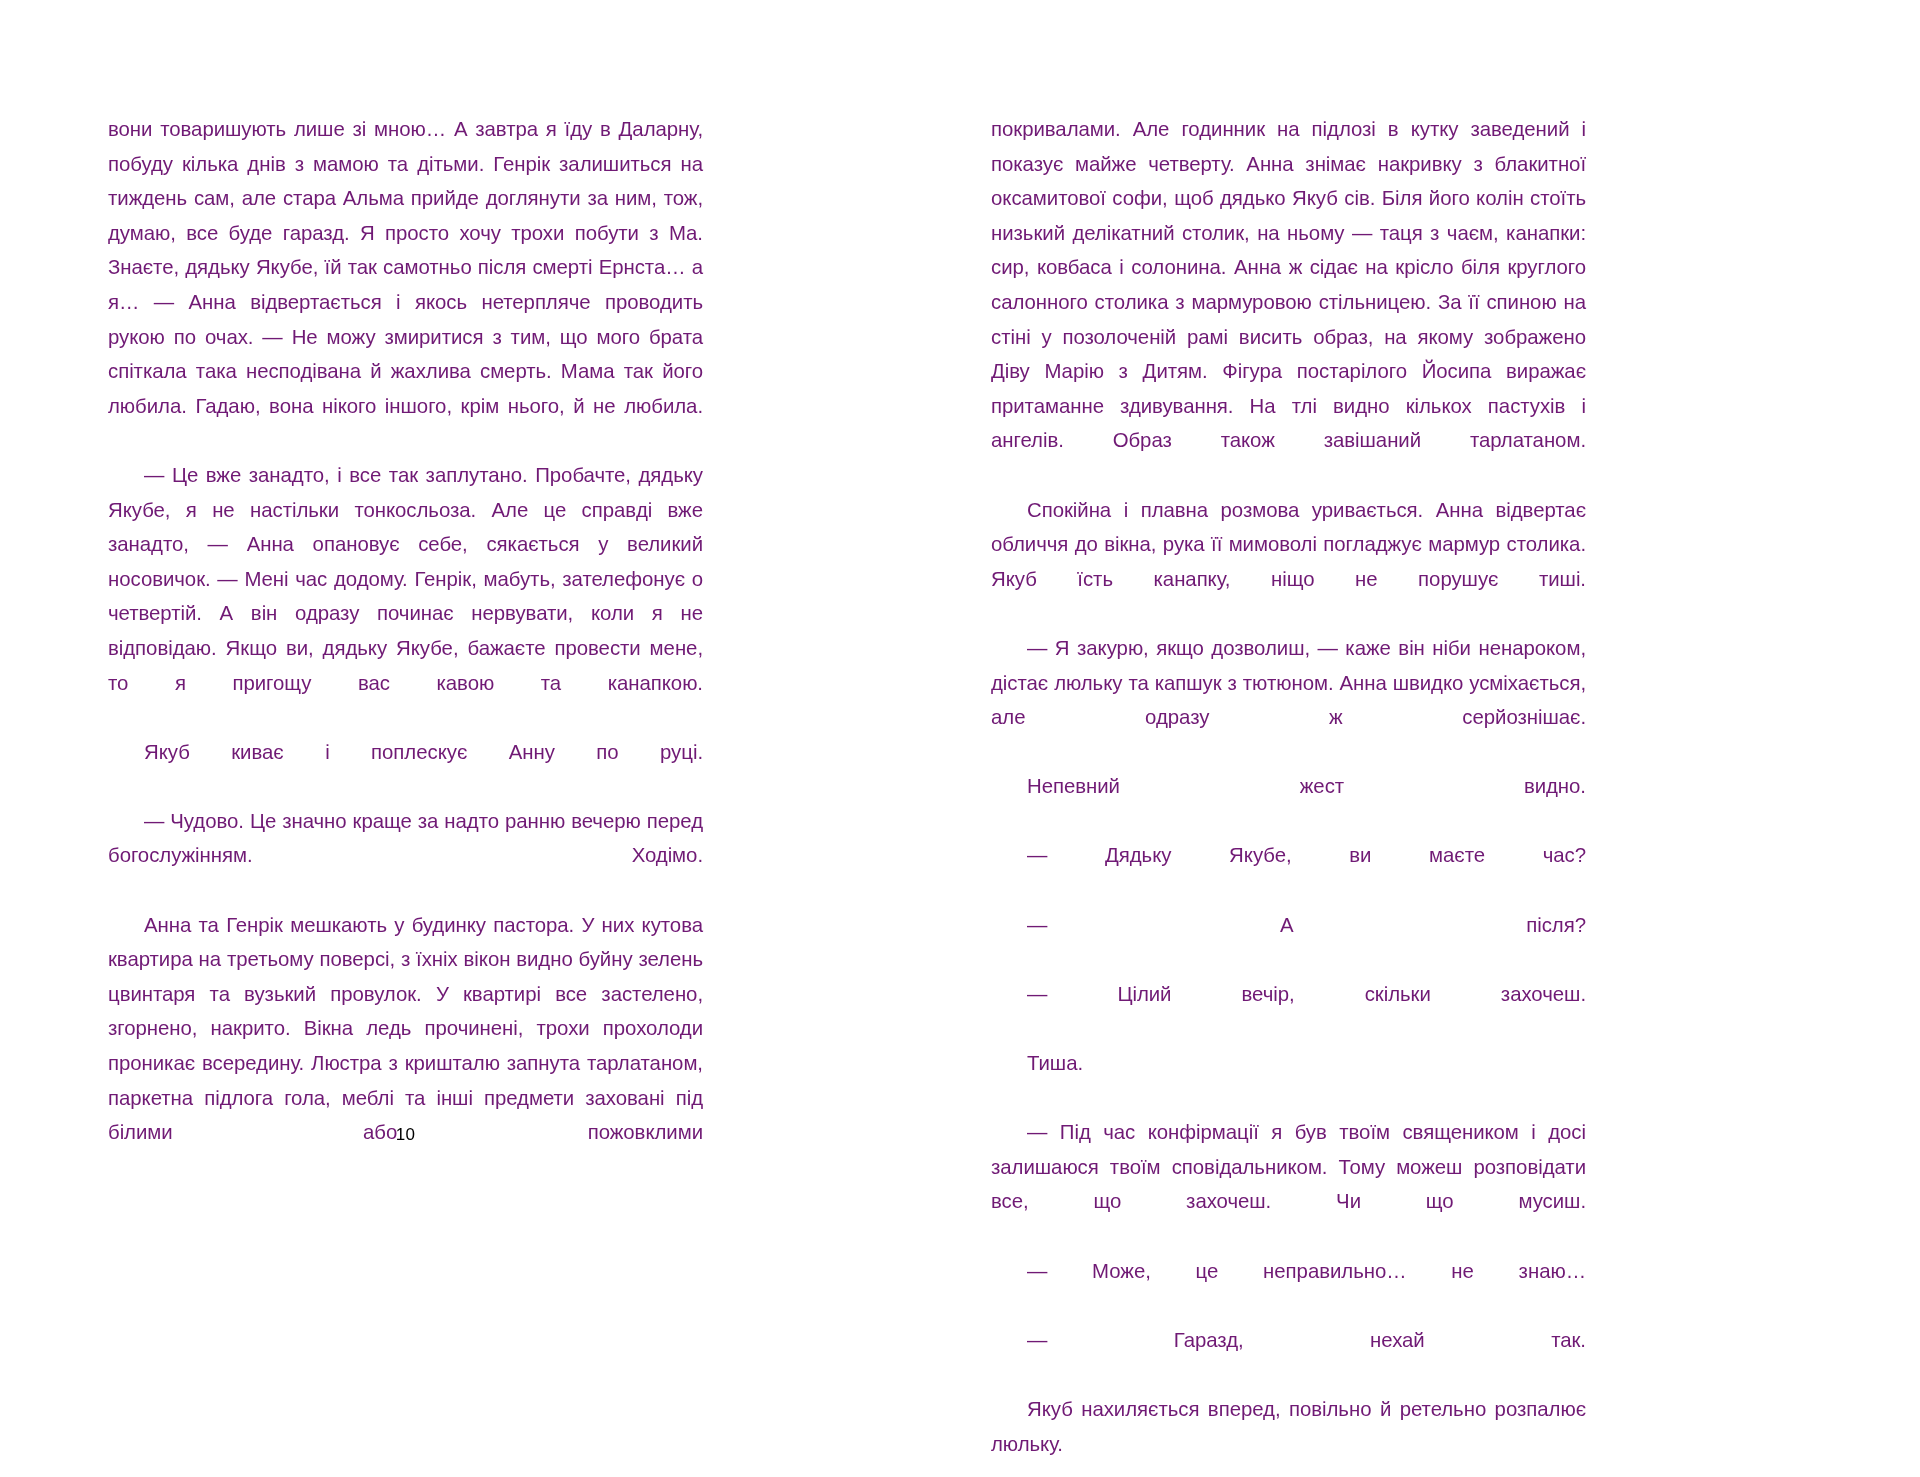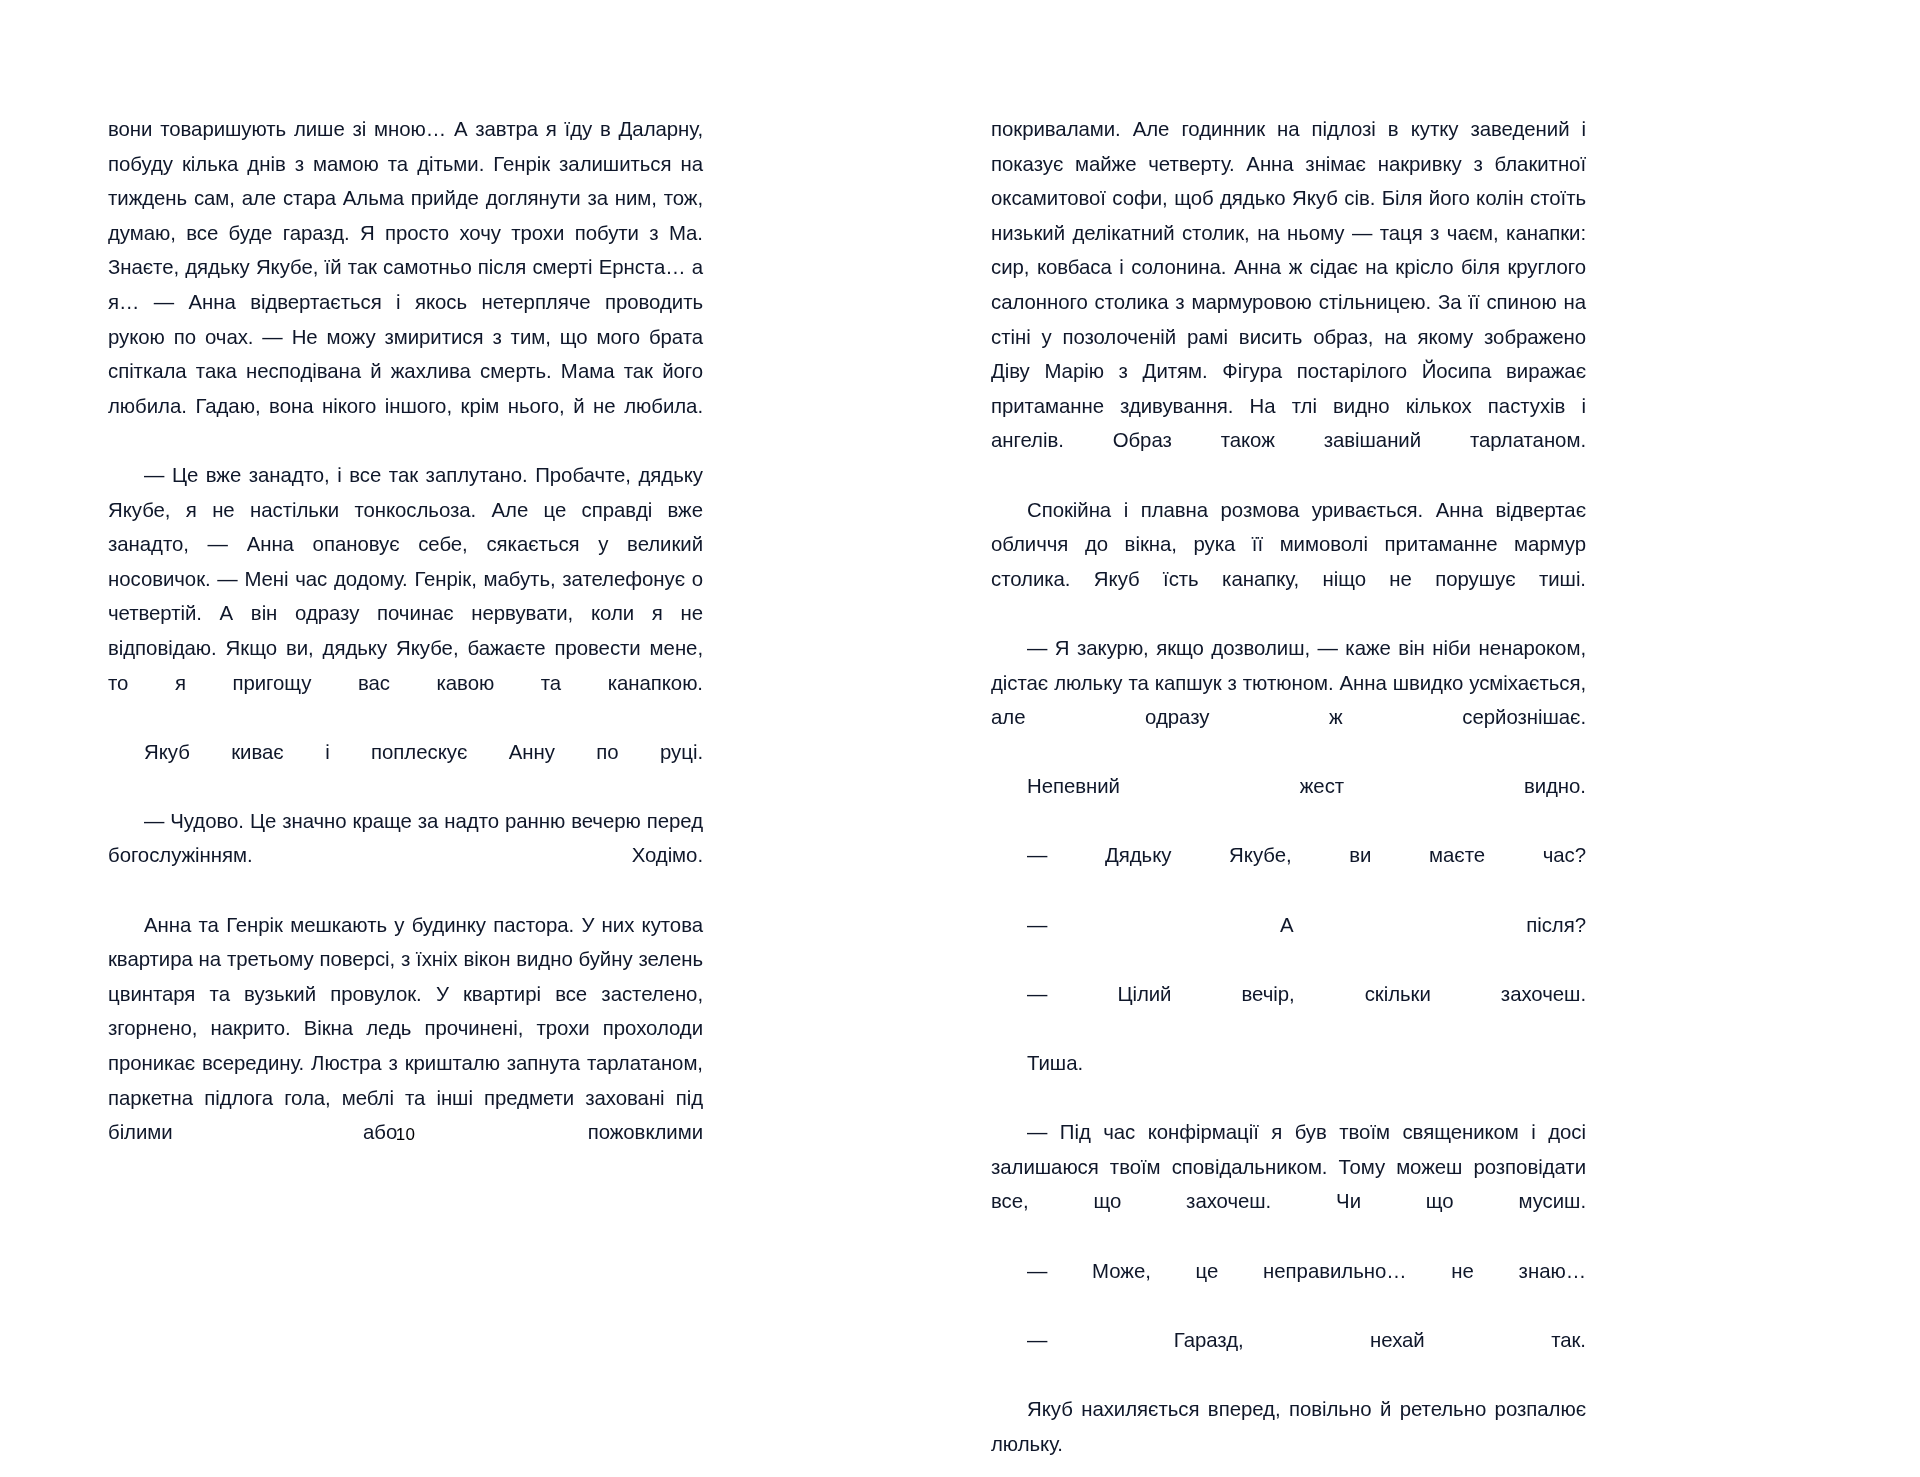--- a/index.html
+++ b/index.html
@@ -50,21 +50,21 @@
   }
 
   p.para {
     margin: 0;
     padding: 0;
     font-size: 20.4px;
     line-height: 34.6px;
     letter-spacing: -0.05px;
     word-spacing: 0.1px;
     text-align: justify;
-    color: #0f172a;
+    color: #701a75;
     hyphens: none;
   }
 
   p.para.indent {
     text-indent: 36px;
   }
 
   p.para.cont {
     text-indent: 0;
   }
@@ -108,21 +108,21 @@
       <p class="para indent">Анна та Генрік мешкають у будинку пастора. У них кутова квартира на третьому поверсі, з їхніх вікон видно буйну зелень цвинтаря та вузький провулок. У квартирі все застелено, згорнено, накрито. Вікна ледь прочинені, трохи прохолоди проникає всередину. Люстра з кришталю запнута тарлатаном, паркетна підлога гола, меблі та інші предмети заховані під білими або пожовклими</p>
     </div>
     <div class="folio">10</div>
   </div>
 
   <div class="gutter-spacer"></div>
 
   <div class="page page-right">
     <div class="text-block">
       <p class="para cont">покривалами. Але годинник на підлозі в кутку заведений і показує майже четверту. Анна знімає накривку з блакитної оксамитової софи, щоб дядько Якуб сів. Біля його колін стоїть низький делікатний столик, на ньому — таця з чаєм, канапки: сир, ковбаса і солонина. Анна ж сідає на крісло біля круглого салонного столика з мармуровою стільницею. За її спиною на стіні у позолоченій рамі висить образ, на якому зображено Діву Марію з Дитям. Фігура постарілого Йосипа виражає притаманне здивування. На тлі видно кількох пастухів і ангелів. Образ також завішаний тарлатаном.</p>
-      <p class="para indent">Спокійна і плавна розмова уривається. Анна відвертає обличчя до вікна, рука її мимоволі притаманне мармур столика. Якуб їсть канапку, ніщо не порушує тиші.</p>
+      <p class="para indent">Спокійна і плавна розмова уривається. Анна відвертає обличчя до вікна, рука її мимоволі погладжує мармур столика. Якуб їсть канапку, ніщо не порушує тиші.</p>
       <p class="para indent">— Я закурю, якщо дозволиш, — каже він ніби ненароком, дістає люльку та капшук з тютюном. Анна швидко усміхається, але одразу ж серйознішає.</p>
       <p class="para indent">Непевний жест видно.</p>
       <p class="para indent">— Дядьку Якубе, ви маєте час?</p>
       <p class="para indent">— А після?</p>
       <p class="para indent">— Цілий вечір, скільки захочеш.</p>
       <p class="para indent">Тиша.</p>
       <p class="para indent">— Під час конфірмації я був твоїм священиком і досі залишаюся твоїм сповідальником. Тому можеш розповідати все, що захочеш. Чи що мусиш.</p>
       <p class="para indent">— Може, це неправильно… не знаю…</p>
       <p class="para indent">— Гаразд, нехай так.</p>
       <p class="para indent">Якуб нахиляється вперед, повільно й ретельно розпалює люльку.</p>

